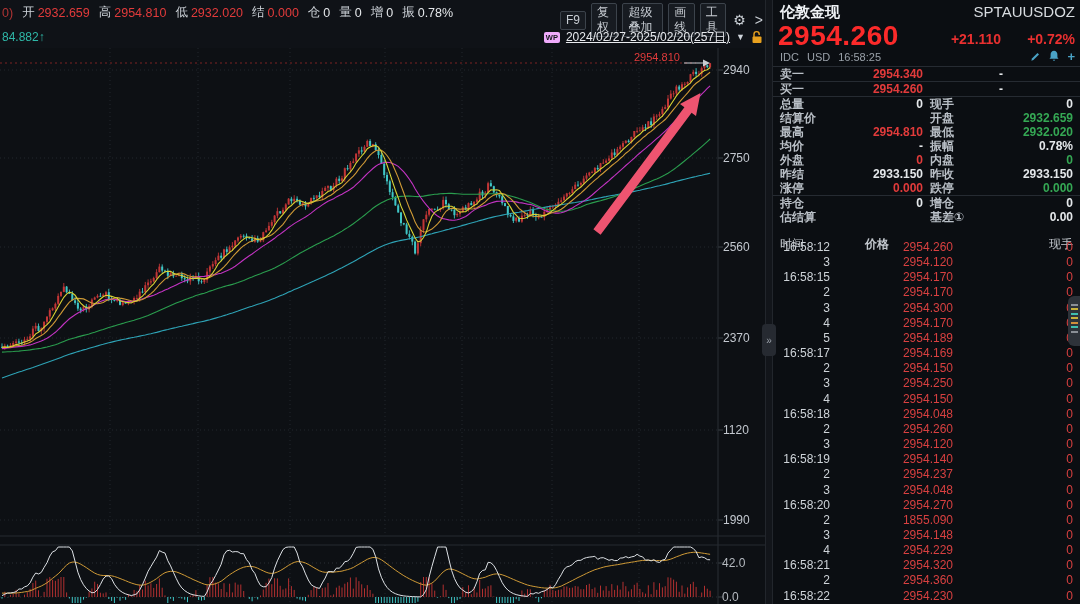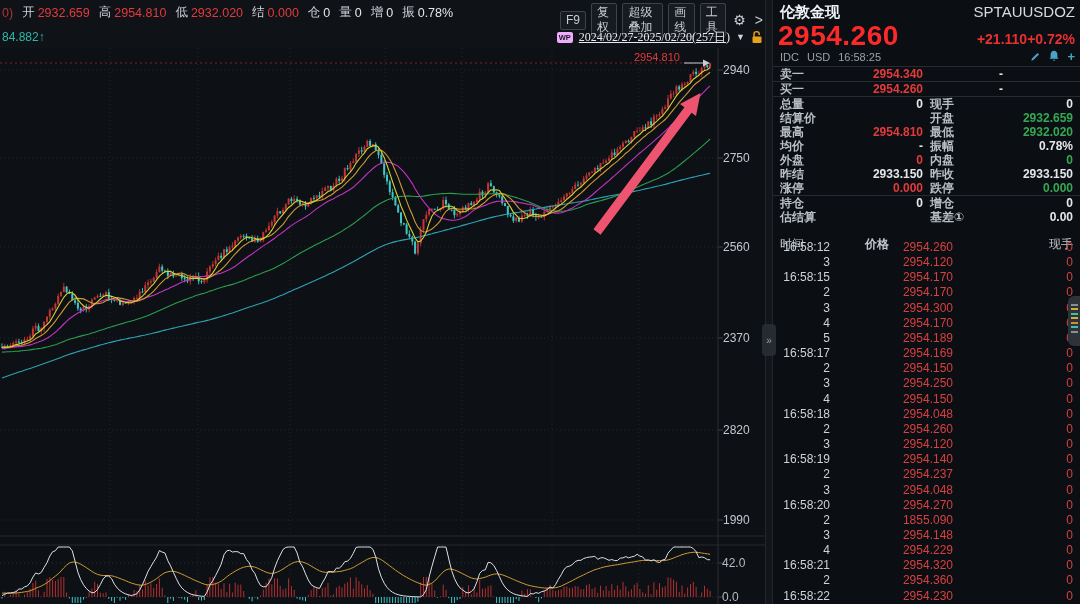--- a/index.html
+++ b/index.html
@@ -12,37 +12,37 @@
   .clipped{color:#b03434;}
   .stat{display:flex;gap:3px;align-items:center;}
   .sl{color:#cfd4da;}
   .sv.red{color:#e23b3b;} .sv.white{color:#e4e7ea;}
   #tb-buttons{position:absolute;left:560px;top:3px;display:flex;gap:5px;align-items:center;}
   .chip{border:1px solid #3c434b;background:#171b21;color:#c9ced4;font-size:12px;padding:1px 5px;border-radius:2px;line-height:15px;}
   .tb-ico{color:#c9ced4;font-size:14px;padding:0 2px;}
   #indicator-value{position:absolute;left:2px;top:30px;font-size:12px;color:#2fb8a8;}
   #row2-right{position:absolute;right:2px;top:29px;display:flex;gap:6px;align-items:center;height:16px;}
   #wp-badge{background:#f0abfc;color:#14171c;font-size:7.5px;font-weight:bold;padding:1px 2px;border-radius:2px;line-height:9px;}
-  #date-range{color:#e8eaee;font-size:12px;text-decoration:underline;font-family:Liberation Serif, serif;}
+  #date-range{color:#e8eaee;font-size:12px;text-decoration:underline;}
   #range-caret{color:#cfd4da;font-size:9px;}
   
   #chart-area{position:absolute;left:0;top:48px;width:765px;height:556px;background:#0d1014;}
   #chart-svg{position:absolute;left:0;top:0;}
   .ylab{position:absolute;left:723px;font-size:12px;color:#c3c8cf;}
   .sublab{position:absolute;left:722px;font-size:12px;color:#b5bac0;}
   #high-label{position:absolute;left:634px;top:3px;font-size:11px;color:#e23b3b;}
   
   #divider{position:absolute;left:765px;top:0;width:8px;height:604px;background:#12151a;border-left:1px solid #22262c;border-right:1px solid #22262c;box-sizing:border-box;}
   #collapse-handle{position:absolute;left:762px;top:324px;width:14px;height:32px;background:#262a31;border-radius:4px;color:#9aa1a9;font-size:10px;display:flex;align-items:center;justify-content:center;z-index:6;}
   
   #panel{position:absolute;left:773px;top:0;width:307px;height:604px;background:#0b0e12;}
   #inst-name{position:absolute;left:7px;top:3px;font-size:15px;font-weight:bold;color:#eef1f4;}
   #inst-symbol{position:absolute;right:5px;top:3px;font-size:15px;color:#d8dce0;}
   #last-price{position:absolute;left:5px;top:20px;font-size:28px;font-weight:bold;color:#fb2a2a;letter-spacing:0.5px;}
-  #chg{position:absolute;right:5px;top:31px;font-size:14px;font-weight:bold;color:#e93030;display:flex;gap:0;}
+  #chg{position:absolute;right:5px;top:31px;font-size:14px;font-weight:bold;color:#e93030;display:flex;gap:26px;}
   #src-row{position:absolute;left:7px;top:51px;font-size:11px;color:#9aa1a9;display:flex;gap:8px;}
   #panel-icons{position:absolute;right:5px;top:50px;display:flex;gap:7px;align-items:center;}
   #quote-rows{position:absolute;left:0;top:66px;width:307px;border-top:1px solid #262b32;font-weight:bold;}
   .qrow{position:relative;height:14px;font-size:12px;line-height:14px;}
   .qrow.book{border-bottom:1px solid #262b32;}
   .qrow.sep{border-bottom:1px solid #262b32;}
   .ql1{position:absolute;left:7px;color:#b9bfc6;}
   .qv1{position:absolute;left:50px;width:100px;text-align:right;}
   .ql2{position:absolute;left:157px;color:#b9bfc6;}
   .qv2{position:absolute;left:200px;width:100px;text-align:right;}
@@ -926,21 +926,21 @@
         <path d="M2.0 547.6 L4.8 546.2 L7.6 545.0 L10.4 545.0 L13.2 544.5 L16.1 543.7 L18.9 541.0 L21.7 541.0 L24.5 538.9 L27.3 537.9 L30.1 534.8 L32.9 529.1 L35.7 525.0 L38.5 526.0 L41.3 524.4 L44.1 519.4 L47.0 514.7 L49.8 508.0 L52.6 503.8 L55.4 502.7 L58.2 499.0 L61.0 499.0 L63.8 499.0 L66.6 499.0 L69.4 499.0 L72.3 502.9 L75.1 513.5 L77.9 524.2 L80.7 531.6 L83.5 536.8 L86.3 540.5 L89.1 543.0 L91.9 544.8 L94.7 544.4 L97.5 541.5 L100.4 536.5 L103.2 531.0 L106.0 528.0 L108.8 528.0 L111.6 530.7 L114.4 536.2 L117.2 540.0 L120.0 542.7 L122.8 544.6 L125.6 545.9 L128.4 546.8 L131.3 547.5 L134.1 546.8 L136.9 545.8 L139.7 541.9 L142.5 536.5 L145.3 530.1 L148.1 523.3 L150.9 518.5 L153.7 513.8 L156.6 509.1 L159.4 502.6 L162.2 504.1 L165.0 505.1 L167.8 512.7 L170.6 517.9 L173.4 524.3 L176.2 530.4 L179.0 536.0 L181.8 539.9 L184.7 542.6 L187.5 544.5 L190.3 545.9 L193.1 546.8 L195.9 547.3 L198.7 547.8 L201.5 548.2 L204.3 548.4 L207.1 544.0 L209.9 536.8 L212.8 532.7 L215.6 527.5 L218.4 522.0 L221.2 516.2 L224.0 506.7 L226.8 502.8 L229.6 502.3 L232.4 504.0 L235.2 503.6 L238.0 503.8 L240.8 505.6 L243.7 505.7 L246.5 511.6 L249.3 514.9 L252.1 521.8 L254.9 525.5 L257.7 532.6 L260.5 537.5 L263.3 538.8 L266.1 538.7 L268.9 535.0 L271.8 529.6 L274.6 520.1 L277.4 512.8 L280.2 507.0 L283.0 501.5 L285.8 499.4 L288.6 499.0 L291.4 499.0 L294.2 499.0 L297.1 505.0 L299.9 514.4 L302.7 518.9 L305.5 525.9 L308.3 532.0 L311.1 536.6 L313.9 538.5 L316.7 539.7 L319.5 540.4 L322.3 534.9 L325.2 530.0 L328.0 523.7 L330.8 523.5 L333.6 524.0 L336.4 520.1 L339.2 520.2 L342.0 517.7 L344.8 513.7 L347.6 513.2 L350.4 510.3 L353.3 505.3 L356.1 499.4 L358.9 499.0 L361.7 499.0 L364.5 499.0 L367.3 499.0 L370.1 499.0 L372.9 501.3 L375.7 508.8 L378.5 520.9 L381.4 529.3 L384.2 535.2 L387.0 539.4 L389.8 542.3 L392.6 544.3 L395.4 545.7 L398.2 546.7 L401.0 547.4 L403.8 547.9 L406.6 548.2 L409.4 548.4 L412.3 548.6 L415.1 548.7 L417.9 548.8 L420.7 548.9 L423.5 546.6 L426.3 541.6 L429.1 529.1 L431.9 518.5 L434.7 508.8 L437.6 499.0 L440.4 499.0 L443.2 499.0 L446.0 499.1 L448.8 511.0 L451.6 522.4 L454.4 530.4 L457.2 536.0 L460.0 539.9 L462.8 542.1 L465.7 544.2 L468.5 545.0 L471.3 543.6 L474.1 540.6 L476.9 533.9 L479.7 525.3 L482.5 522.5 L485.3 521.8 L488.1 514.3 L490.9 514.8 L493.8 517.5 L496.6 522.5 L499.4 528.6 L502.2 534.7 L505.0 539.0 L507.8 542.0 L510.6 544.1 L513.4 545.6 L516.2 546.6 L519.0 547.3 L521.9 547.8 L524.7 548.2 L527.5 548.4 L530.3 545.5 L533.1 546.0 L535.9 544.6 L538.7 545.3 L541.5 543.7 L544.3 543.0 L547.1 541.5 L550.0 539.0 L552.8 540.0 L555.6 536.5 L558.4 531.3 L561.2 526.8 L564.0 521.4 L566.8 518.9 L569.6 518.1 L572.4 516.6 L575.2 513.6 L578.0 512.4 L580.9 512.3 L583.7 510.5 L586.5 509.6 L589.3 509.1 L592.1 508.8 L594.9 508.3 L597.7 511.3 L600.5 509.9 L603.3 509.7 L606.1 510.9 L609.0 512.3 L611.8 511.5 L614.6 512.6 L617.4 512.5 L620.2 510.1 L623.0 509.9 L625.8 508.6 L628.6 509.8 L631.4 508.9 L634.3 508.3 L637.1 506.3 L639.9 508.1 L642.7 508.9 L645.5 512.2 L648.3 511.9 L651.1 512.9 L653.9 511.7 L656.7 513.8 L659.5 514.5 L662.4 512.1 L665.2 511.3 L668.0 505.1 L670.8 502.0 L673.6 499.0 L676.4 499.0 L679.2 499.0 L682.0 499.0 L684.8 499.0 L687.6 499.0 L690.5 499.0 L693.3 500.5 L696.1 503.6 L698.9 509.7 L701.7 508.9 L704.5 509.7 L707.3 511.6 L710.1 511.8 " fill="none" stroke="#dde1e5" stroke-width="1"></path>
         <polygon points="593.4,181.3 600.6,186.7 691.6,64.7 696,68 700.5,45 680,56 684.4,59.3" fill="#ee5470"></polygon>
         <line x1="684" y1="15" x2="703" y2="15" stroke="#c8cdd2"></line>
         <polygon points="710,15 703,11.5 703,18.5" fill="#c8cdd2"></polygon>
       </svg>
     <div id="high-label">2954.810</div>
   <div class="ylab" style="top: 15px;">2940</div>
       <div class="ylab" style="top: 103px;">2750</div>
       <div class="ylab" style="top: 192px;">2560</div>
       <div class="ylab" style="top: 283px;">2370</div>
-      <div class="ylab" style="top: 375px;">2820</div>
+      <div class="ylab" style="top: 375px;">1120</div>
       <div class="ylab" style="top: 465px;">1990</div>
       <div class="sublab" style="top: 508px;">42.0</div>
       <div class="sublab" style="top: 542px;">0.0</div>
     </div>
 
   <div id="divider"></div>
   <div id="collapse-handle">»</div>
 
   <div id="panel">
     <div id="inst-name">伦敦金现</div>

